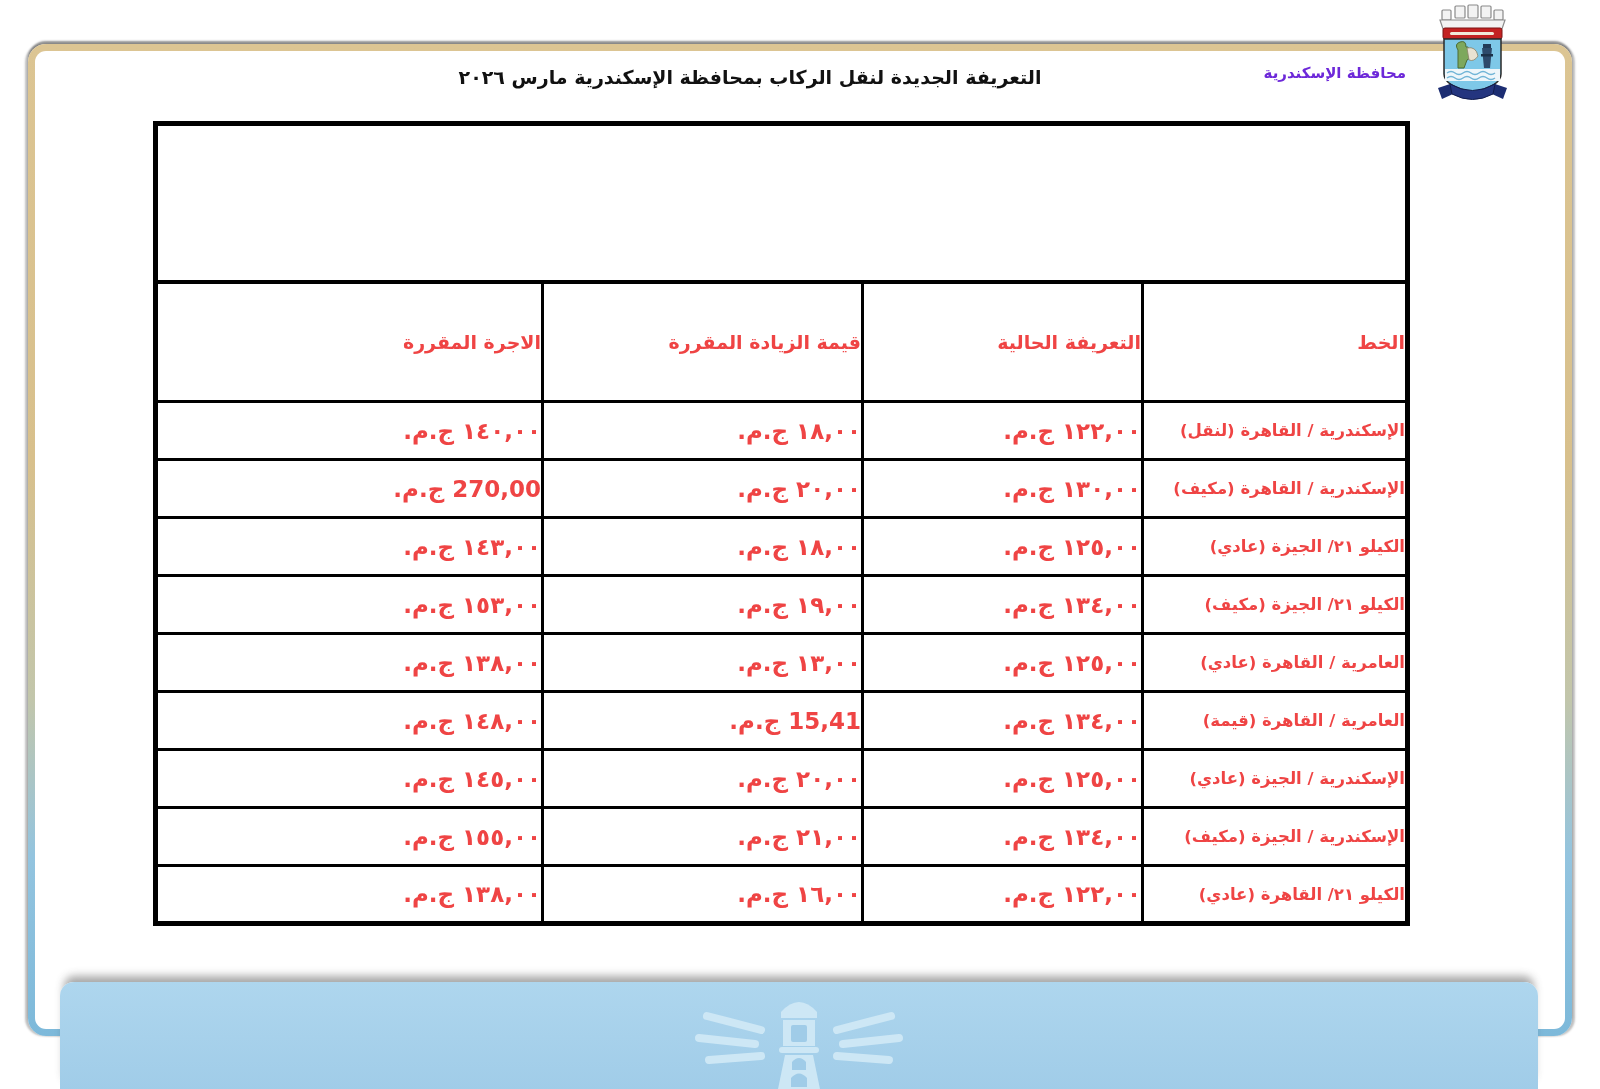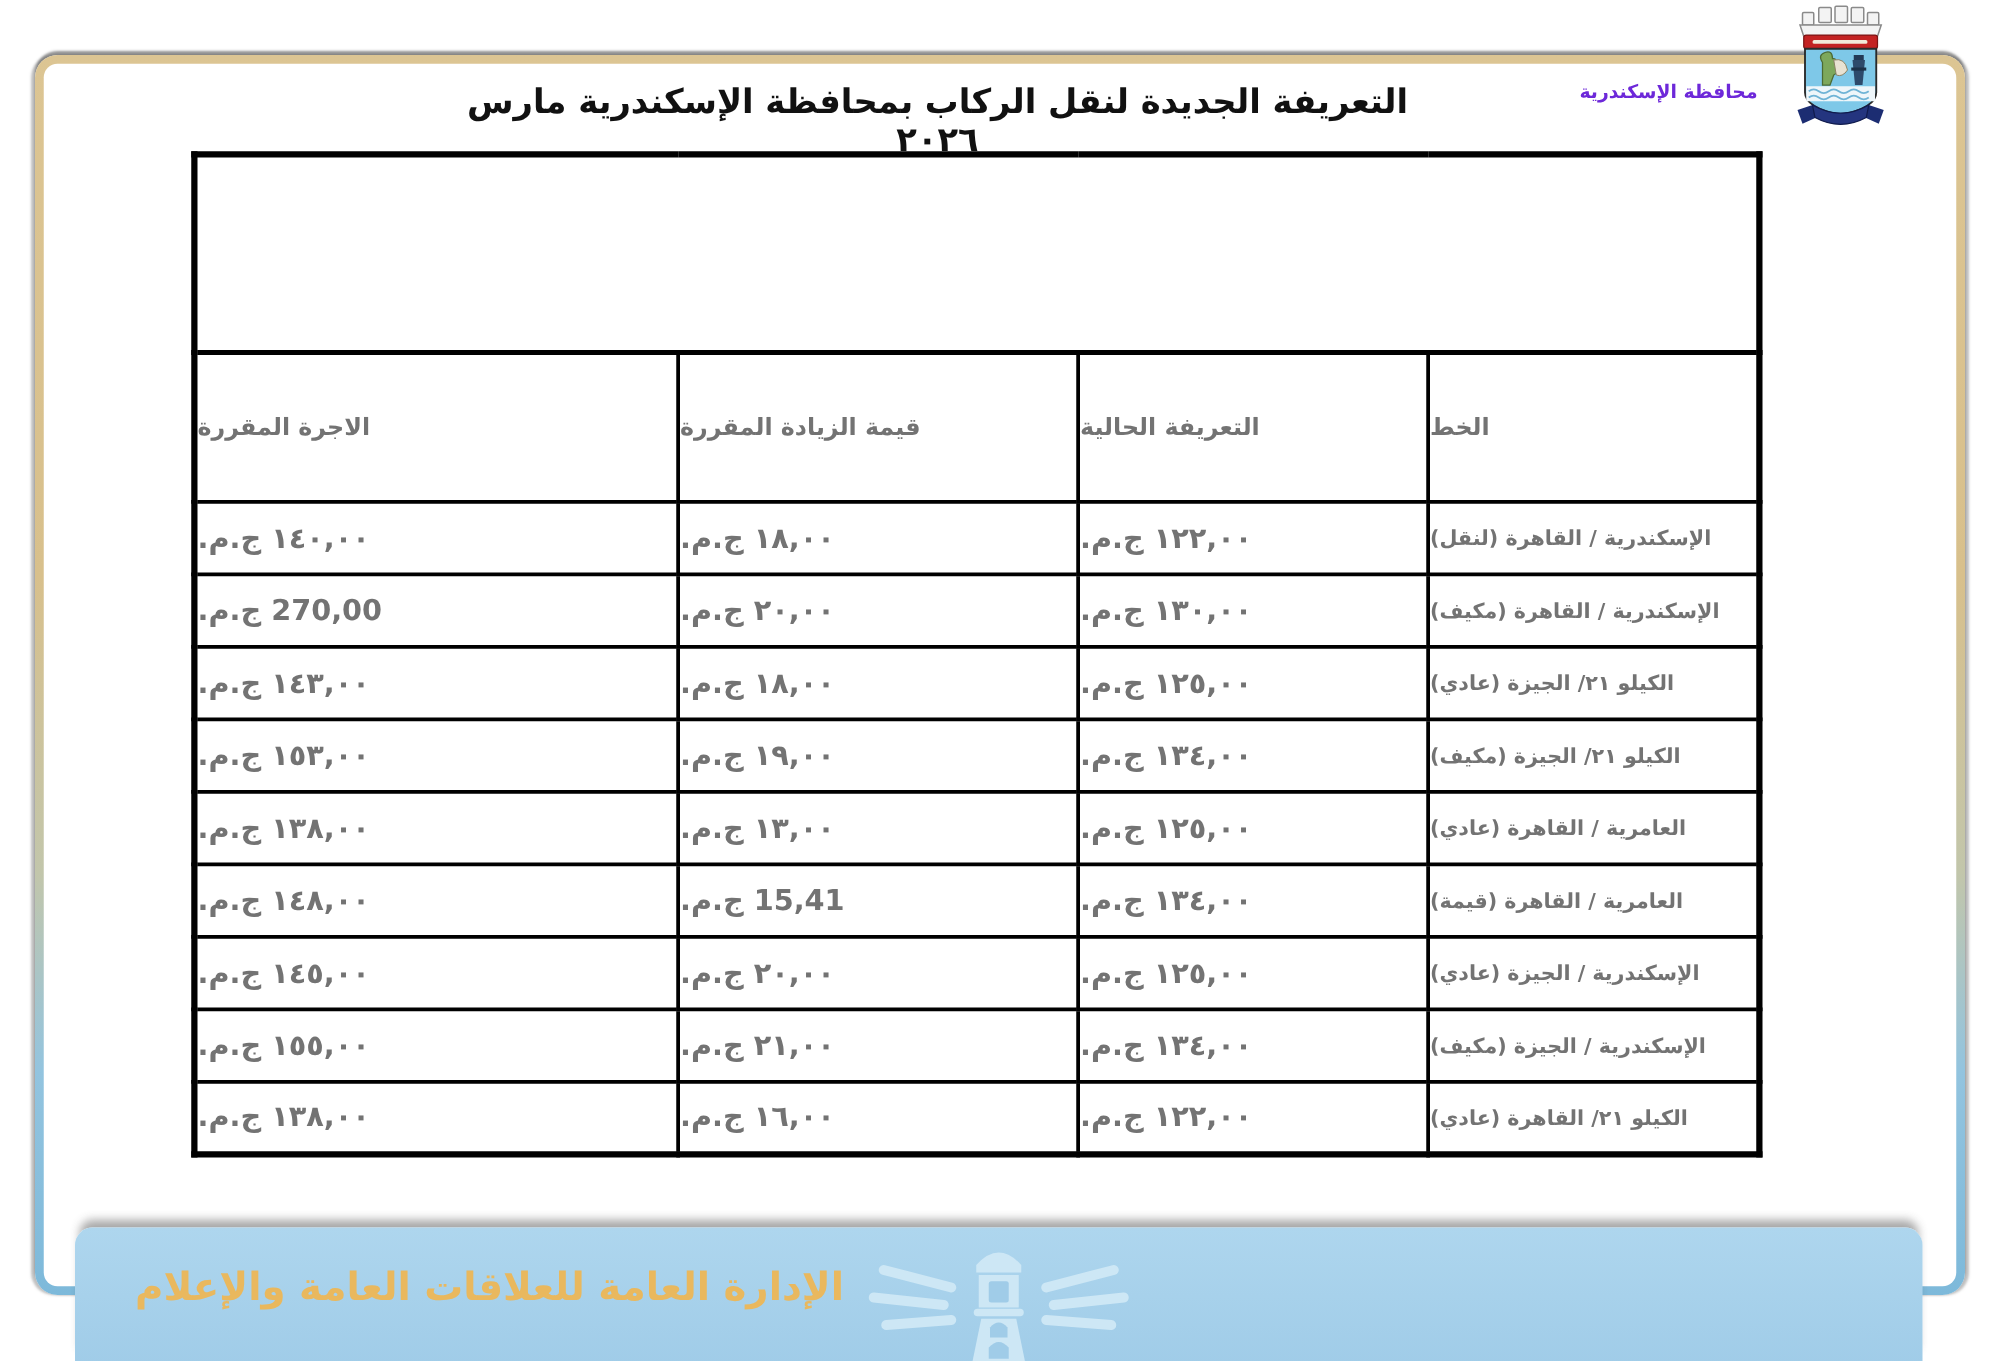--- a/index.html
+++ b/index.html
@@ -10,29 +10,29 @@
   .frame { position:absolute; left:28px; top:44px; width:1544px; height:992px;
            border-radius:18px; padding:7px;
            background:linear-gradient(180deg,#dcc593 0%, #d8c08c 42%, #c2c6ab 66%, #93c4df 82%, #7db9da 100%);
            box-shadow:0 -3px 2px rgba(90,90,90,.65), -3px 0 2px rgba(120,120,120,.45), 3px 0 2px rgba(120,120,120,.45); }
   .frame-inner { width:100%; height:100%; background:#ffffff; border-radius:11px; }
 
   
   .org-name { position:absolute; top:64px; right:194px; font-size:15px; font-weight:bold;
               color:#6d28d9; direction:rtl; }
   .doc-title { position:absolute; top:66px; left:350px; width:800px; text-align:center;
-               font-size:27px; font-weight:bold; color:#111; direction:rtl; }
+               font-size:19px; font-weight:bold; color:#111; direction:rtl; }
   .emblem { position:absolute; top:2px; left:1420px; width:104px; height:104px; }
 
   
   .tariff-table { position:absolute; left:153px; top:121px; width:1252px;
                   border-collapse:collapse; direction:rtl; background:#fff;
                   border:5px solid #000; table-layout:fixed; }
-  .tariff-table th, .tariff-table td { border:3px solid #000; text-align:left;
-                  vertical-align:middle; color:#737373; }
+  .tariff-table th, .tariff-table td { border:3px solid #000; text-align:right;
+                  vertical-align:middle; color:#ef4444; }
   .spacer-cell { height:158px; border-bottom:4px solid #000 !important; }
   .tariff-table th { height:120px; font-size:19px; font-weight:bold; }
   .tariff-table td.data { height:58px; font-size:23px; font-weight:bold; direction:rtl; }
   .tariff-table td.line { font-size:16.5px; }
 
   
   .footer-bar { position:absolute; left:60px; top:982px; width:1478px; height:110px;
                 background:linear-gradient(180deg,#aed6ee 0%, #a0cce8 100%);
                 border-radius:14px 14px 0 0;
                 box-shadow:0 -10px 8px -4px rgba(60,60,60,.45); }
@@ -156,21 +156,20 @@
   <tr>
     <td class="data line">الكيلو ٢١/ القاهرة (عادي)</td>
     <td class="data">١٢٢,٠٠ ج.م.</td>
     <td class="data">١٦,٠٠ ج.م.</td>
     <td class="data">١٣٨,٠٠ ج.م.</td>
   </tr>
 </tbody>
   </table>
 
 <div class="footer-bar">
-  <div class="footer-left">الإدارة العامة للعلاقات العامة والإعلام</div>
   <div class="lighthouse-wrap">
     <svg width="220" height="108" viewBox="0 0 220 108">
       <g stroke="#cde7f5" stroke-width="8" stroke-linecap="round">
 
         <line x1="18" y1="30" x2="72" y2="44"></line>
         <line x1="10" y1="52" x2="66" y2="58"></line>
         <line x1="20" y1="74" x2="72" y2="70"></line>
 
         <line x1="202" y1="30" x2="148" y2="44"></line>
         <line x1="210" y1="52" x2="154" y2="58"></line>

